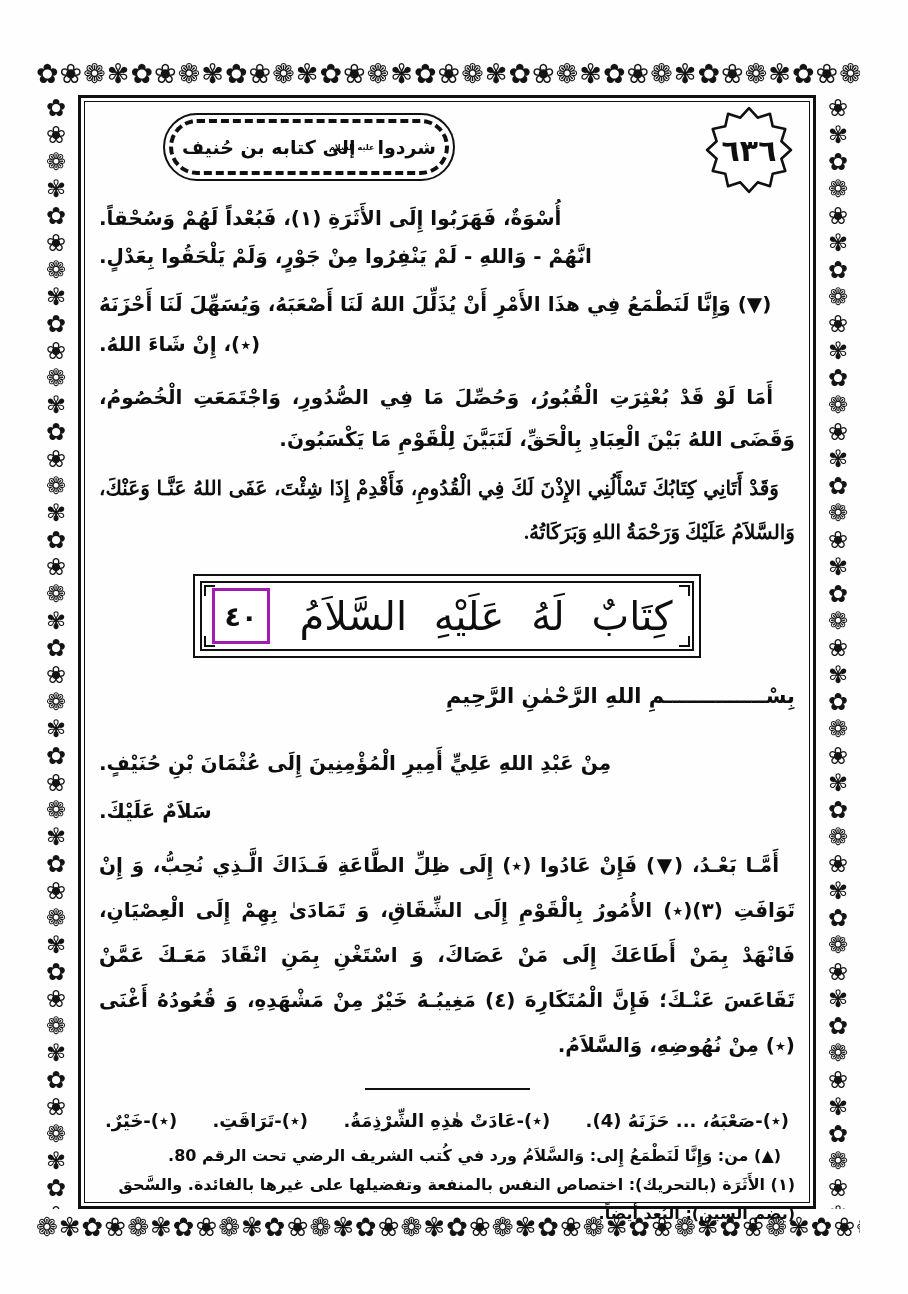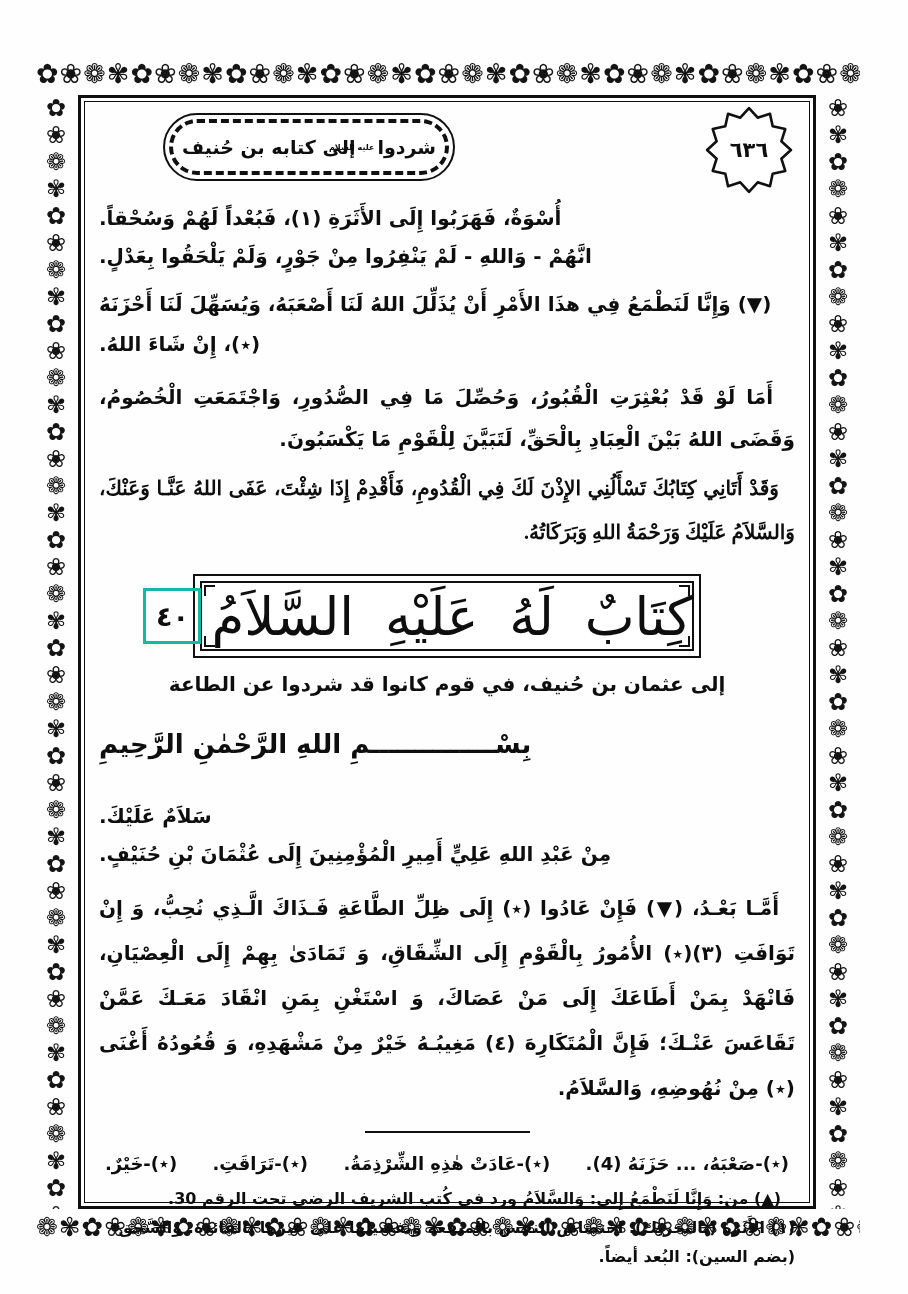--- a/index.html
+++ b/index.html
@@ -23,41 +23,41 @@
   .frame{position:absolute;left:78px;top:95px;width:738px;height:1114px;border:3px solid #101010;box-sizing:border-box;background:#fefefe;}
   .frame-inner{position:absolute;inset:3px;border:1px solid #101010;}
   .content{position:absolute;inset:2px;padding:0 12px;box-sizing:border-box;}
   
   .header{position:relative;height:94px;}
   .cartouche{position:absolute;left:64px;top:9px;width:292px;height:68px;border:2px solid #101010;border-radius:34px;box-sizing:border-box;background:#fff;}
   .cartouche-inner{position:absolute;inset:4px;border:4px dashed #101010;border-radius:28px;display:flex;align-items:center;justify-content:center;font-weight:700;font-size:19px;white-space:nowrap;}
   .honorific{display:inline-block;width:16px;font-size:8px;line-height:7px;text-align:center;margin:0 3px;vertical-align:middle;font-weight:700;}
   .badge{position:absolute;left:606px;top:2px;width:88px;height:88px;}
   .badge svg{position:absolute;inset:0;}
-  .badge-num{position:absolute;inset:0;display:flex;align-items:center;justify-content:center;font-size:21px;font-weight:700;letter-spacing:1px;}
+  .badge-num{position:absolute;inset:0;display:flex;align-items:center;justify-content:center;font-size:30px;font-weight:700;letter-spacing:1px;}
   
   .t{font-weight:700;font-size:20px;line-height:36px;margin:0;text-align:left;}
   .just{text-align:justify;}
   .p1{margin-top:2px;}
   .p2{margin-top:2px;text-indent:18px;}
   .p3{margin-top:12px;line-height:42px;text-indent:22px;}
   .p4{margin-top:10px;line-height:40px;text-indent:14px;}
   .p5{margin-top:6px;line-height:44px;text-indent:16px;font-family:Liberation Serif, serif;}
   
   .titlebox{width:508px;margin:20px auto 0;border:2px solid #101010;padding:5px;box-sizing:border-box;background:#fff;}
   .titlebox-inner{position:relative;border:2px solid #101010;height:66px;display:flex;align-items:center;}
-  .title-text{flex:1;text-align:center;font-size:53px;font-weight:400;word-spacing:14px;white-space:nowrap;}
-  .numbox{width:52px;height:50px;border:3px solid #14b8a6;margin:0 10px;display:flex;align-items:center;justify-content:center;font-size:27px;font-weight:700;flex:0 0 auto;}
+  .title-text{flex:1;text-align:center;font-size:40px;font-weight:400;word-spacing:14px;white-space:nowrap;}
+  .numbox{width:52px;height:50px;border:3px solid #a21caf;margin:0 10px;display:flex;align-items:center;justify-content:center;font-size:27px;font-weight:700;flex:0 0 auto;}
   .ct{position:absolute;width:9px;height:9px;}
   .ct-tl{right:2px;top:2px;border-right:2px solid #101010;border-top:2px solid #101010;}
   .ct-tr{left:2px;top:2px;border-left:2px solid #101010;border-top:2px solid #101010;}
   .ct-bl{right:2px;bottom:2px;border-right:2px solid #101010;border-bottom:2px solid #101010;}
   .ct-br{left:2px;bottom:2px;border-left:2px solid #101010;border-bottom:2px solid #101010;}
   .subtitle{margin-top:14px;text-align:center;font-size:20px;font-weight:700;}
-  .basmala{margin-top:10px;text-align:left;font-size:26px;font-weight:700;line-height:56px;}
+  .basmala{margin-top:10px;text-align:right;font-size:21px;font-weight:700;line-height:56px;}
   .l1{margin-top:2px;text-indent:6px;}
   .l2{margin-top:12px;text-indent:6px;}
   .l3{margin-top:14px;line-height:45px;text-indent:16px;}
   
   .sep{width:165px;height:2px;background:#101010;margin:20px auto 0;}
   .variants{display:flex;justify-content:space-between;align-items:baseline;margin:20px 6px 0;font-weight:700;font-size:18px;}
   .footnotes{margin-top:10px;}
   .fn{font-weight:700;font-size:16px;line-height:29px;margin:0;text-align:right;}
   .fn-indent{padding-right:14px;}
 </style>
@@ -101,38 +101,37 @@
           <div class="titlebox-inner">
             <span class="ct ct-tl"></span>
             <span class="ct ct-tr"></span>
             <span class="ct ct-bl"></span>
             <span class="ct ct-br"></span>
             <span class="title-text">كِتَابٌ لَهُ عَلَيْهِ السَّلاَمُ</span>
             <span class="numbox">٤٠</span>
           </div>
         </div>
 
-        <p class="subtitle">إلى عثمان بن حُنيف، في قوم كانوا قد شردوا عن الطاعة</p>
         <p class="basmala">بِسْــــــــــــــمِ اللهِ الرَّحْمٰنِ الرَّحِيمِ</p>
 
+        <p class="t l1">مِنْ عَبْدِ اللهِ عَلِيٍّ أَمِيرِ الْمُؤْمِنِينَ إِلَى عُثْمَانَ بْنِ حُنَيْفٍ.</p>
         <p class="t l2">سَلاَمٌ عَلَيْكَ.</p>
-        <p class="t l1">مِنْ عَبْدِ اللهِ عَلِيٍّ أَمِيرِ الْمُؤْمِنِينَ إِلَى عُثْمَانَ بْنِ حُنَيْفٍ.</p>
         <p class="t l3 just">أَمَّـا بَعْـدُ، (▼) فَإِنْ عَادُوا (٭) إِلَى ظِلِّ الطَّاعَةِ فَـذَاكَ الَّـذِي نُحِبُّ، وَ إِنْ تَوَافَتِ (٣)(٭) الأُمُورُ بِالْقَوْمِ إِلَى الشِّقَاقِ، وَ تَمَادَىٰ بِهِمْ إِلَى الْعِصْيَانِ، فَانْهَدْ بِمَنْ أَطَاعَكَ إِلَى مَنْ عَصَاكَ، وَ اسْتَغْنِ بِمَنِ انْقَادَ مَعَـكَ عَمَّنْ تَقَاعَسَ عَنْـكَ؛ فَإِنَّ الْمُتَكَارِهَ (٤) مَغِيبُـهُ خَيْرٌ مِنْ مَشْهَدِهِ، وَ قُعُودُهُ أَغْنَى (٭) مِنْ نُهُوضِهِ، وَالسَّلاَمُ.</p>
 
         <div class="sep"></div>
 
         <div class="variants">
           <span>(٭)-صَعْبَهُ، ... حَزَنَهُ (4).</span>
           <span>(٭)-عَادَتْ هٰذِهِ الشِّرْذِمَةُ.</span>
           <span>(٭)-تَرَاقَتِ.</span>
           <span>(٭)-خَيْرٌ.</span>
         </div>
 
         <div class="footnotes">
-          <p class="fn fn-indent">(▲) من: وَإِنَّا لَنَطْمَعُ إِلى: وَالسَّلاَمُ ورد في كُتب الشريف الرضي تحت الرقم 30.</p>
+          <p class="fn fn-indent">(▲) من: وَإِنَّا لَنَطْمَعُ إِلى: وَالسَّلاَمُ ورد في كُتب الشريف الرضي تحت الرقم 80.</p>
           <p class="fn">(١) الأَثَرَة (بالتحريك): اختصاص النفس بالمنفعة وتفضيلها على غيرها بالفائدة. والسَّحق (بضم السين): البُعد أيضاً.</p>
 
         </div>
 
       </div>
     </div>
   </div>
 </div>
 
 </body></html>

